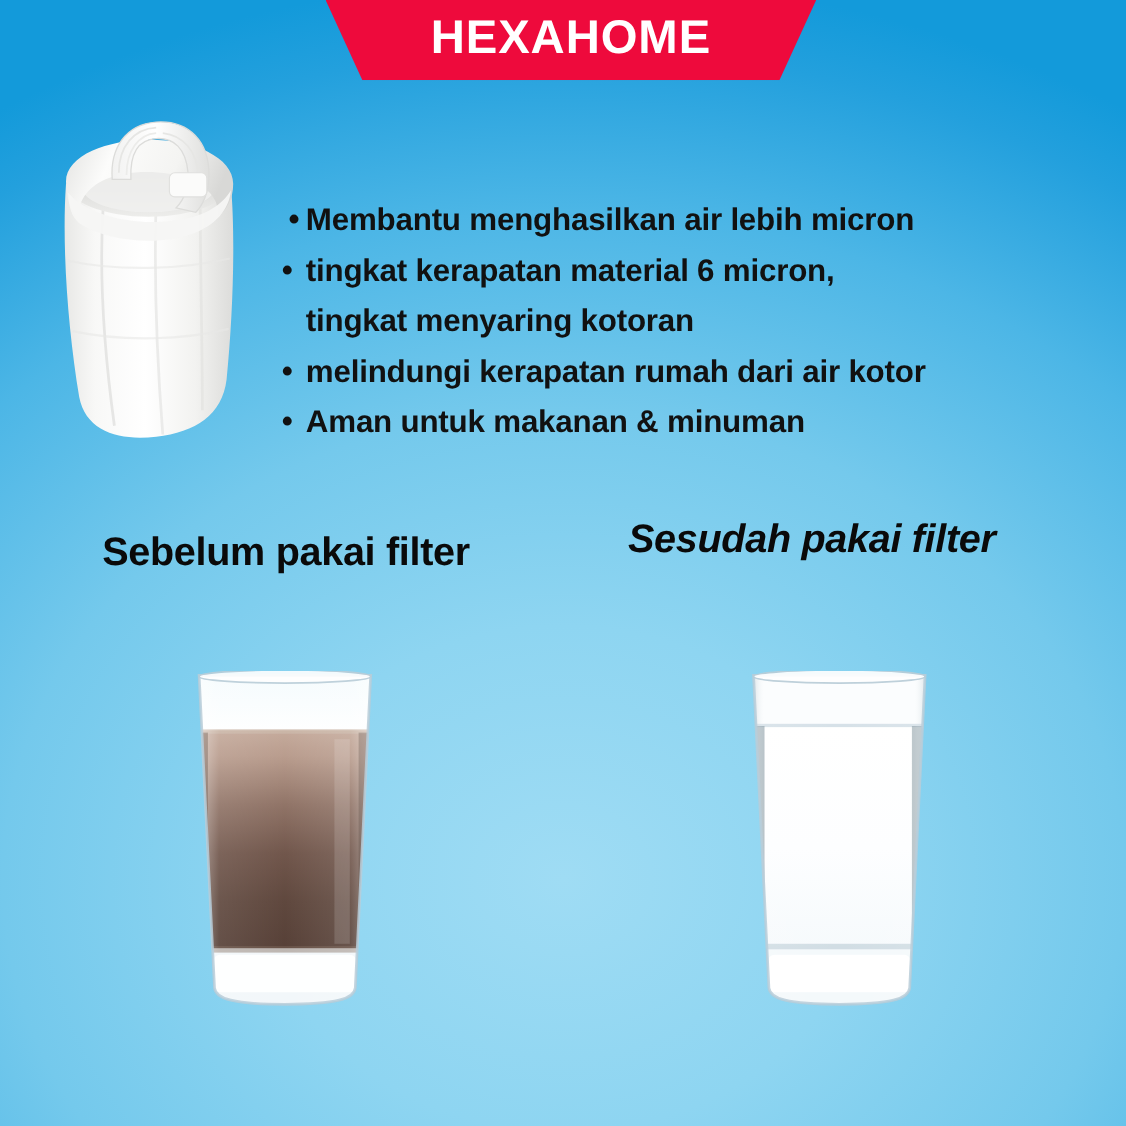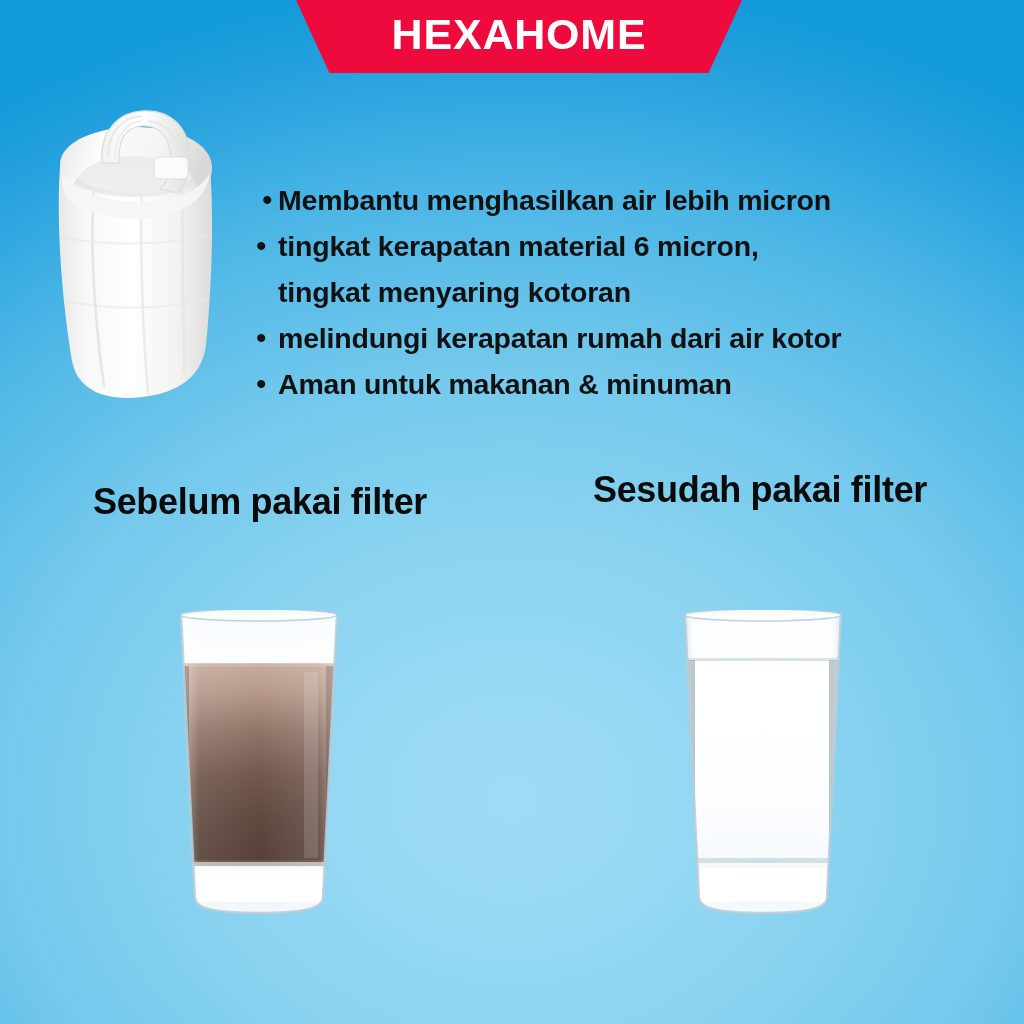--- a/index.html
+++ b/index.html
@@ -111,21 +111,21 @@
   .caption {
     position: absolute;
     color: #0a0a0a;
     font-size: 36px;
     font-weight: bold;
     line-height: 53px;
     text-align: center;
     letter-spacing: -0.3px;
   }
   .caption-before { left: 80px;  top: 463px; width: 360px; margin-top: 12px; }
-  .caption-after  { left: 580px; top: 463px; width: 360px; }
+  .caption-after  { left: 558px; top: 463px; width: 360px; font-style: italic; }
 
   
   .glass {
     position: absolute;
     top: 610px;
     width: 166px;
     height: 308px;
   }
   .glass-before { left: 176px; }
   .glass-after  { left: 680px; }

